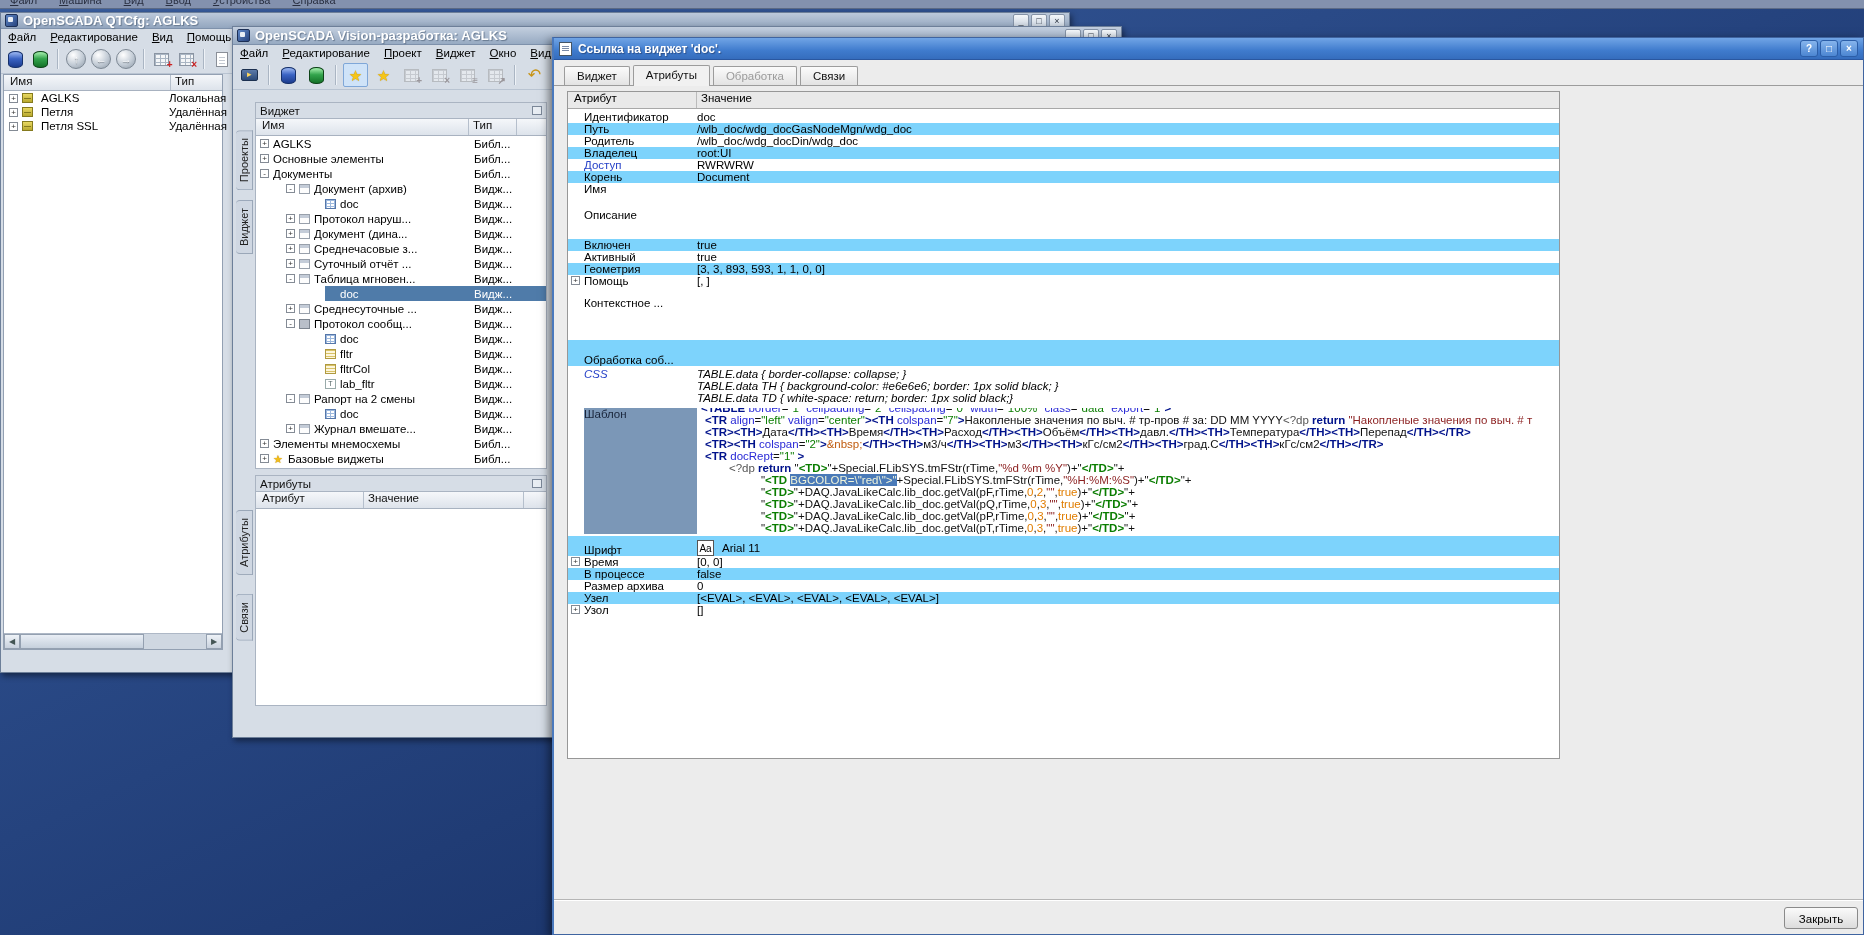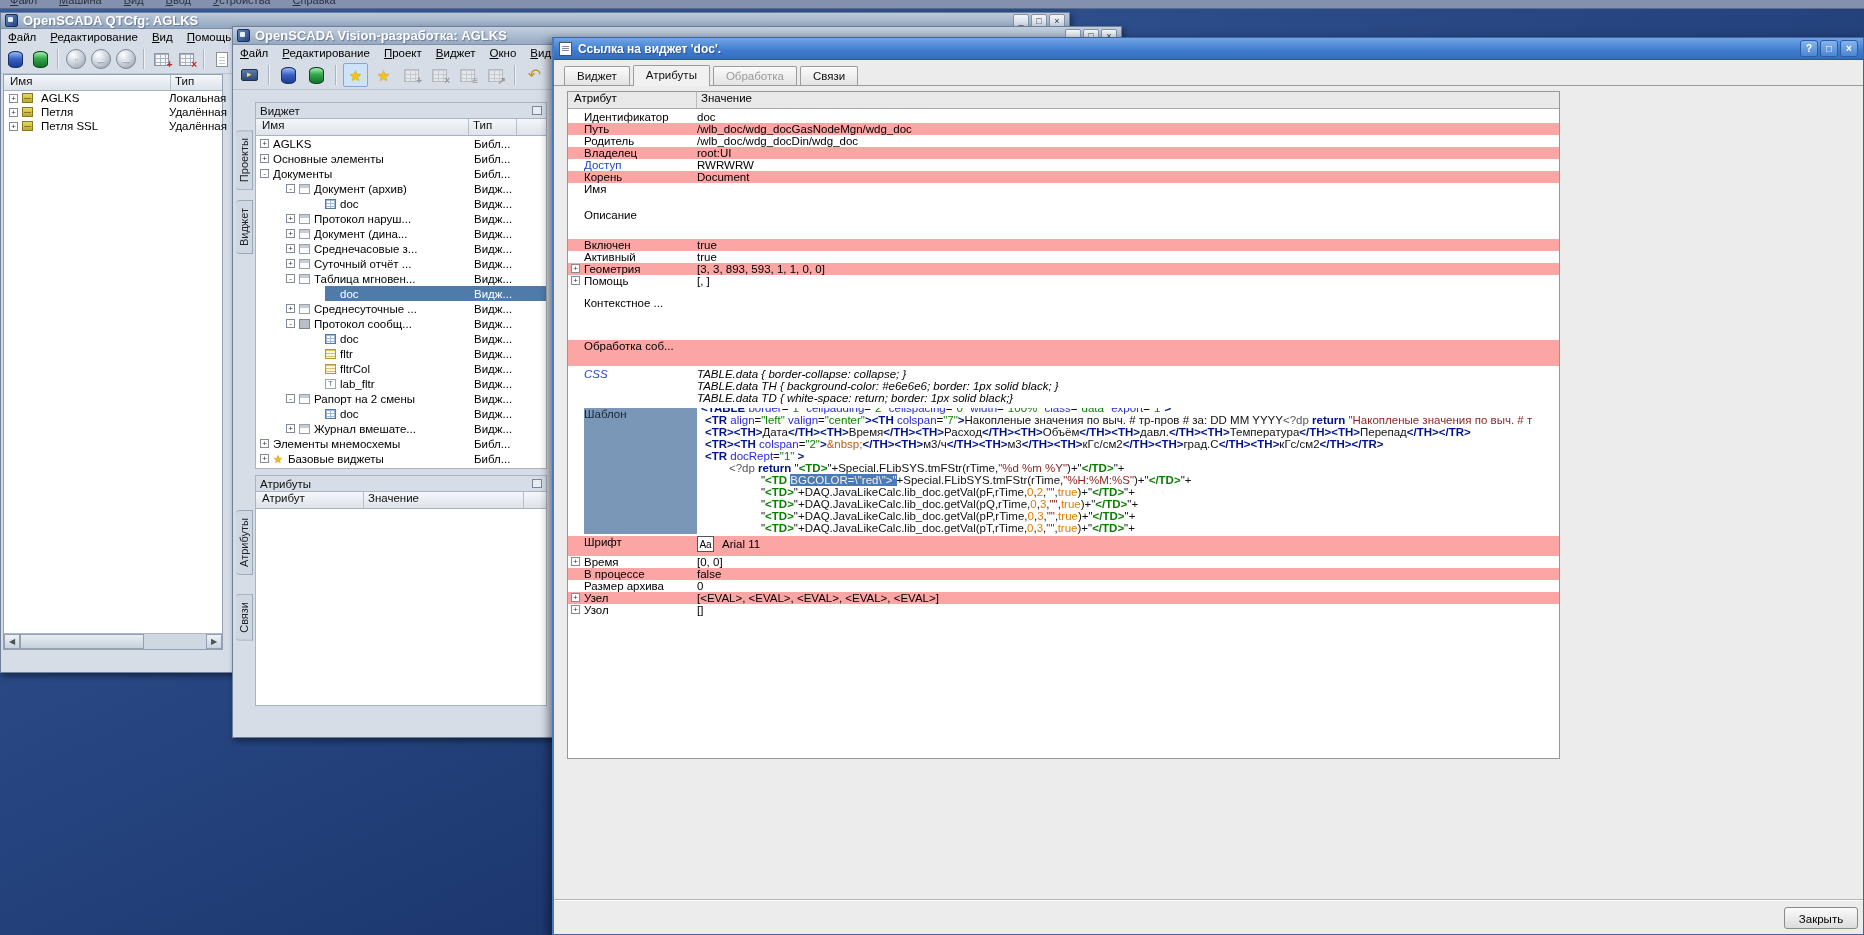--- a/index.html
+++ b/index.html
@@ -115,21 +115,21 @@
   .dtabs{display:flex;align-items:flex-end;padding:4px 10px 0;height:26px;border-bottom:1px solid #9c9c9c;}
   .dtab{font-size:11.5px;color:#111;padding:3px 12px 3px;background:linear-gradient(#fbfbfb,#e3e3e3);
     border:1px solid #9c9c9c;border-bottom:none;border-radius:2px 2px 0 0;margin-right:3px;position:relative;}
   .dtab.active{background:#f1f1f1;padding-bottom:5px;top:1px;}
   .dtab.disabled{color:#9b9b9b;}
   .dtable{position:absolute;left:13px;top:53px;width:993px;height:668px;background:#fff;border:1px solid #979797;overflow:hidden;}
   .dthead{display:flex;height:17px;background:#e9e9e9;border-bottom:1px solid #a8a8a8;font-size:11.5px;}
   .dthead .h1{padding-left:6px;width:129px;border-right:1px solid #bbb;}
   .dthead .h2{padding-left:4px;flex:1;}
   .drow{display:flex;min-height:12px;font-size:11.5px;line-height:12px;color:#000;}
-  .drow.shade{background:#fca5a5;}
+  .drow.shade{background:#7dd3fc;align-items:flex-end;}
   .dgut{width:16px;flex:none;position:relative;}
   .dgut .expander{position:absolute;left:3px;top:1px;}
   .dlabel{width:113px;flex:none;white-space:nowrap;overflow:hidden;}
   .dlabel.link{color:#2742c8;}
   .dvalue{flex:1;white-space:pre;overflow:hidden;}
   .fontbtn{display:inline-block;width:17px;height:16px;border:1px solid #555;background:#fff;font-size:10px;text-align:center;line-height:15px;margin-right:8px;}
   .sel-label{background:#7b97b7;color:#18243a;}
   .code{height:126px;overflow:hidden;font-size:11.5px;line-height:12px;}
   .codeline{white-space:pre;}
   .codeline.clip{margin-top:-6px;}

